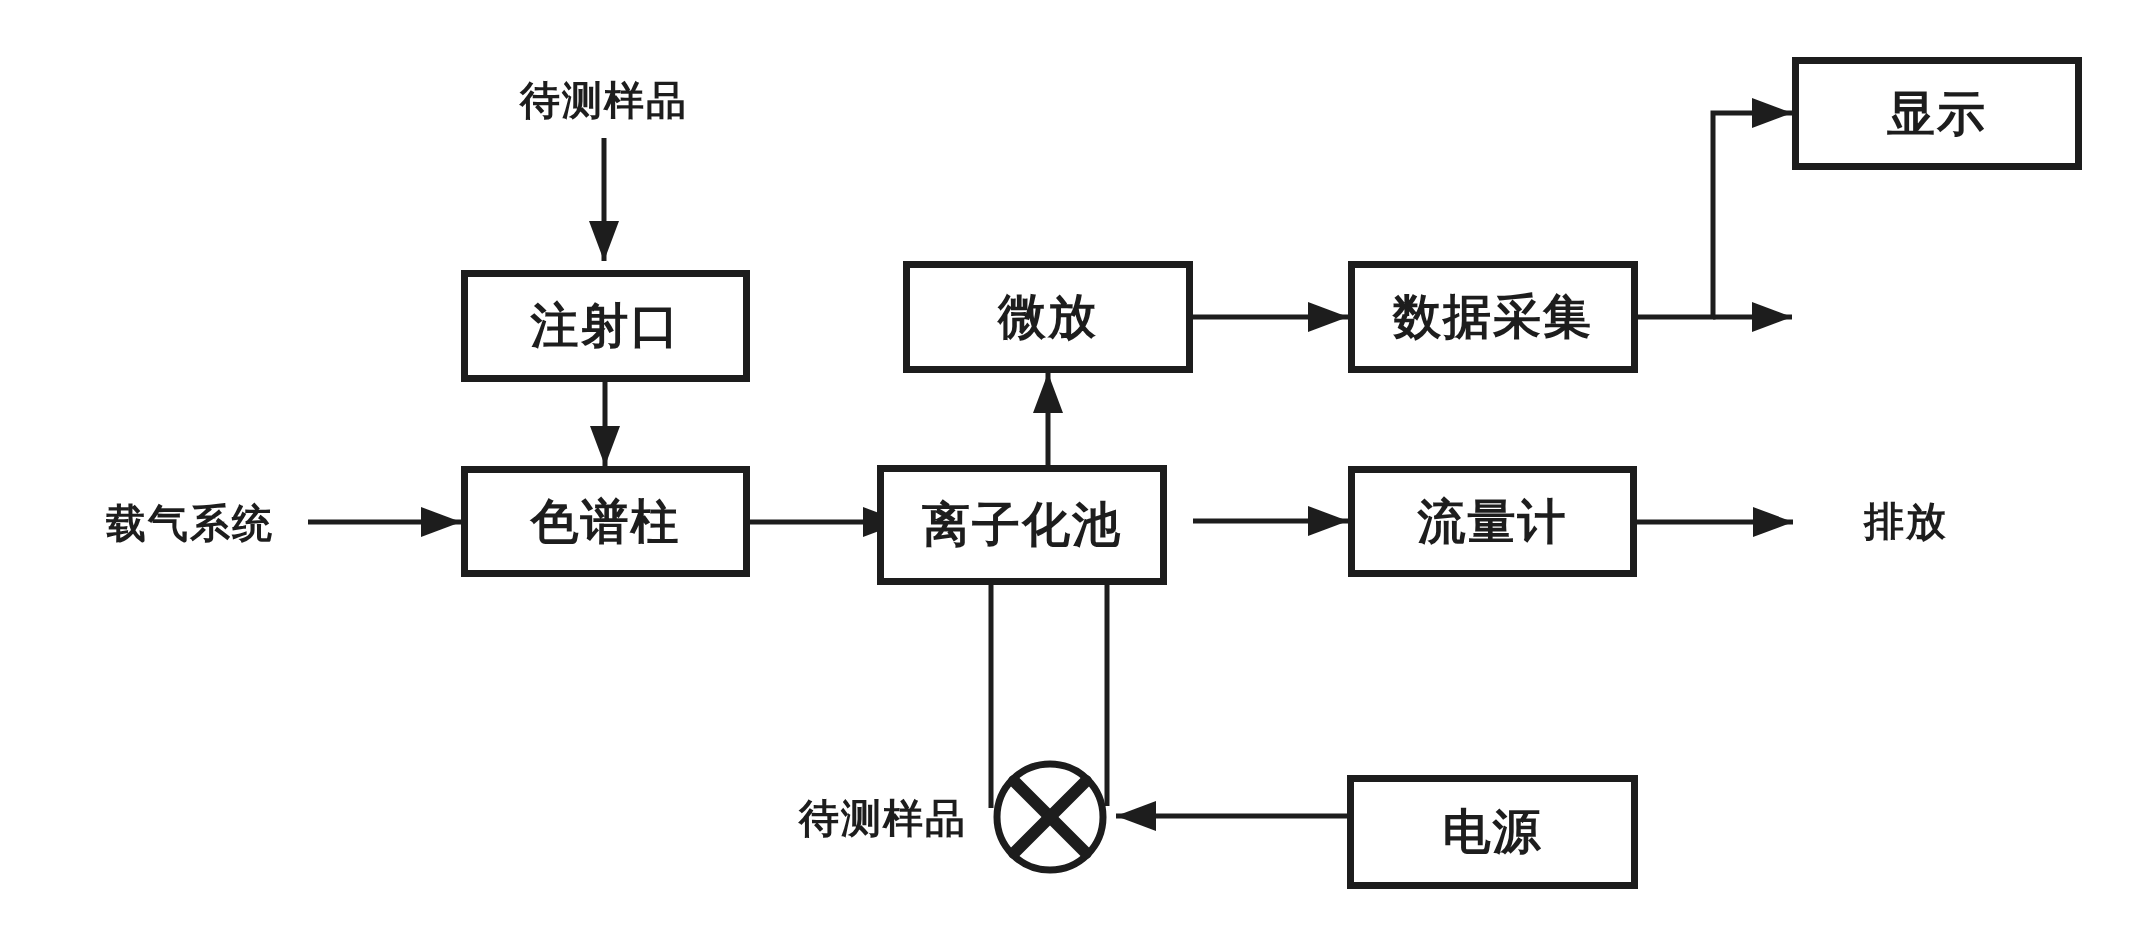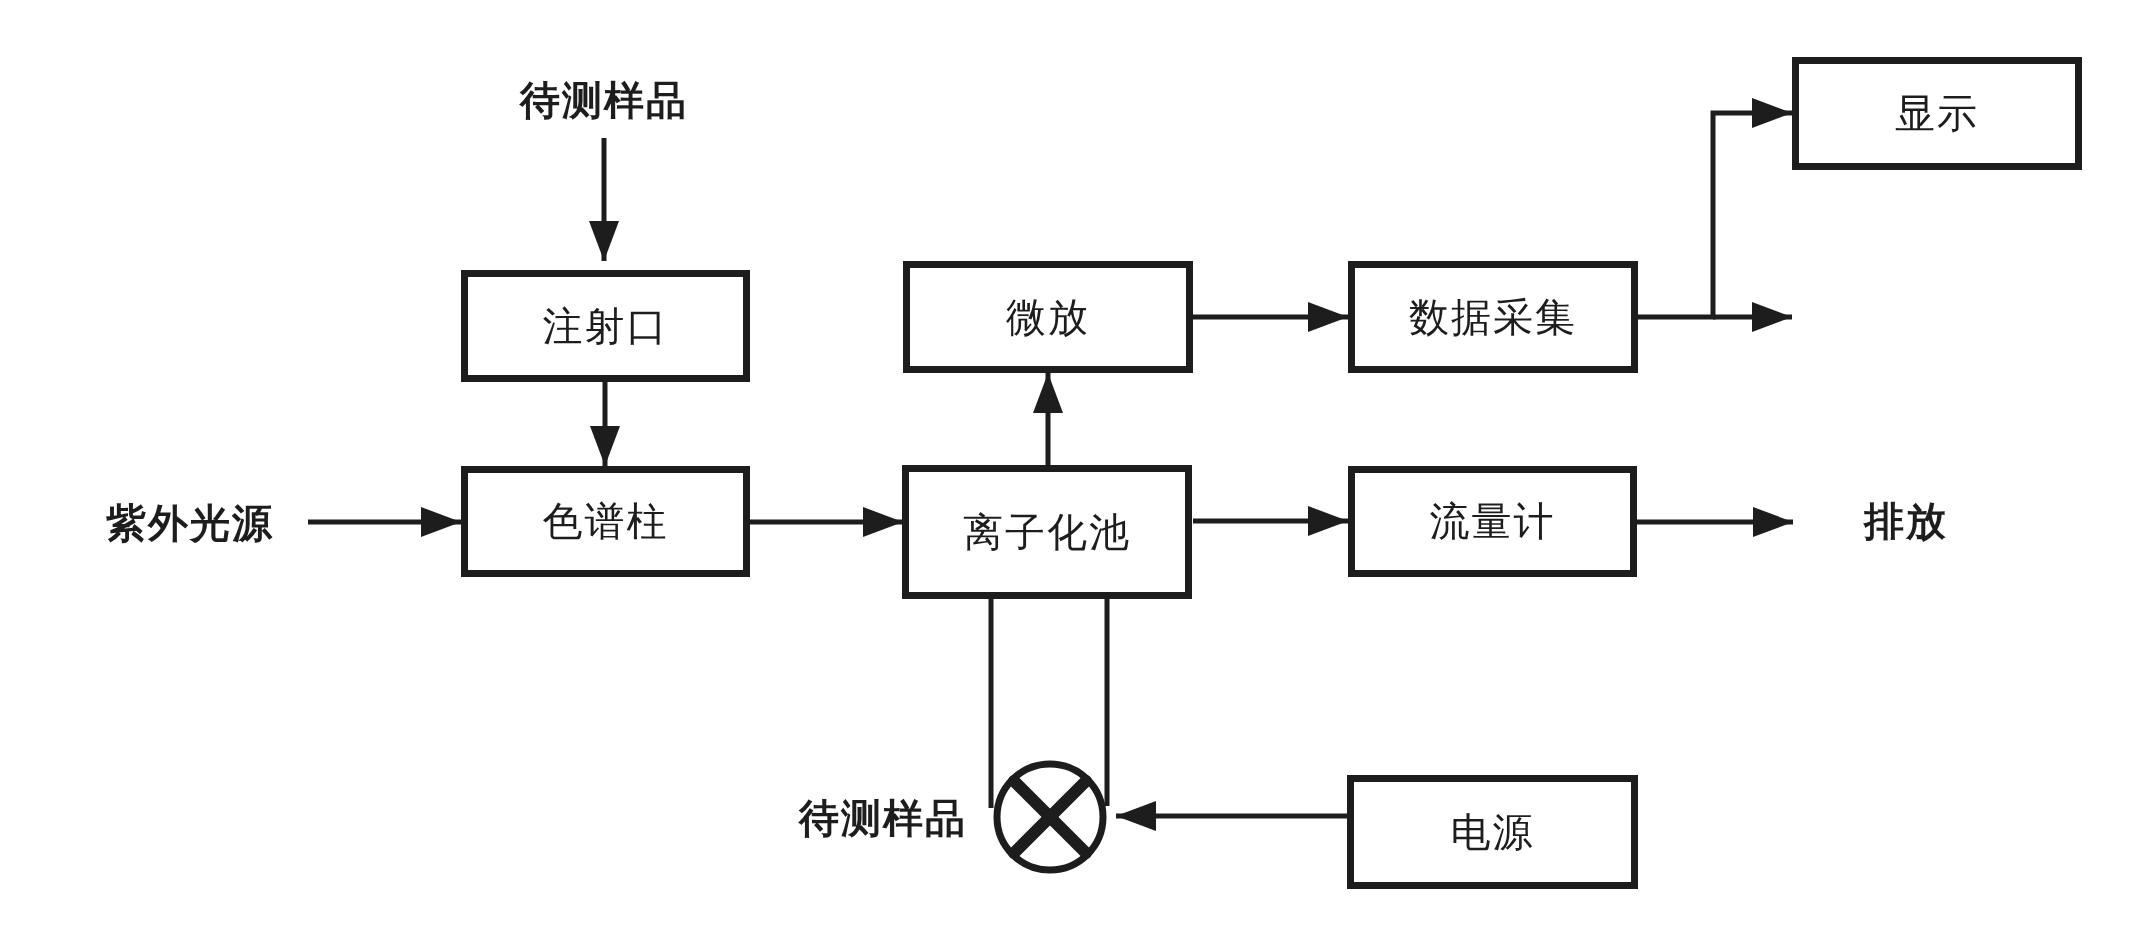--- a/index.html
+++ b/index.html
@@ -19,22 +19,22 @@
   .lamp-circle { stroke: var(--ink); stroke-width: 7; fill: var(--paper); }
   .lamp-x { stroke: var(--ink); stroke-width: 12; stroke-linecap: round; }
   .node {
     position: absolute;
     box-sizing: border-box;
     border: 7px solid var(--ink);
     background: var(--paper);
     display: flex;
     align-items: center;
     justify-content: center;
-    font-weight: 400;
-    font-size: 40px;
+    font-weight: 700;
+    font-size: 48px;
     letter-spacing: 2px;
     white-space: nowrap;
     text-align: right;
   }
   .flabel {
     position: absolute;
     transform: translate(-50%, -50%);
     font-weight: 700;
     font-size: 40px;
     letter-spacing: 2px;
@@ -81,21 +81,21 @@
   </div>
 
   <div class="node" style="left:461px; top:466px; width:289px; height:111px;">
     <span>色谱柱</span>
   </div>
 
   <div class="node" style="left:903px; top:261px; width:290px; height:112px;">
     <span>微放</span>
   </div>
 
-  <div class="node" style="left:902px; top:465px; width:290px; height:134px;">
+  <div class="node" style="left:877px; top:465px; width:290px; height:120px;">
     <span>离子化池</span>
   </div>
 
   <div class="node" style="left:1348px; top:261px; width:290px; height:112px;">
     <span>数据采集</span>
   </div>
 
   <div class="node" style="left:1348px; top:466px; width:289px; height:111px;">
     <span>流量计</span>
   </div>
@@ -104,19 +104,19 @@
     <span>显示</span>
   </div>
 
 
   <div class="node" style="left:1347px; top:775px; width:291px; height:114px;">
     <span>电源</span>
   </div>
 
   <div class="flabel" style="left:604px; top:100px;">待测样品</div>
 
-  <div class="flabel" style="left:190px; top:523px;">紫外光源</div>
+  <div class="flabel" style="left:190px; top:523px;">载气系统</div>
 
   <div class="flabel" style="left:1906px; top:521px;">排放</div>
 
   <div class="flabel" style="left:883px; top:818px;">待测样品</div>
 
 </div>
 
 </body></html>

